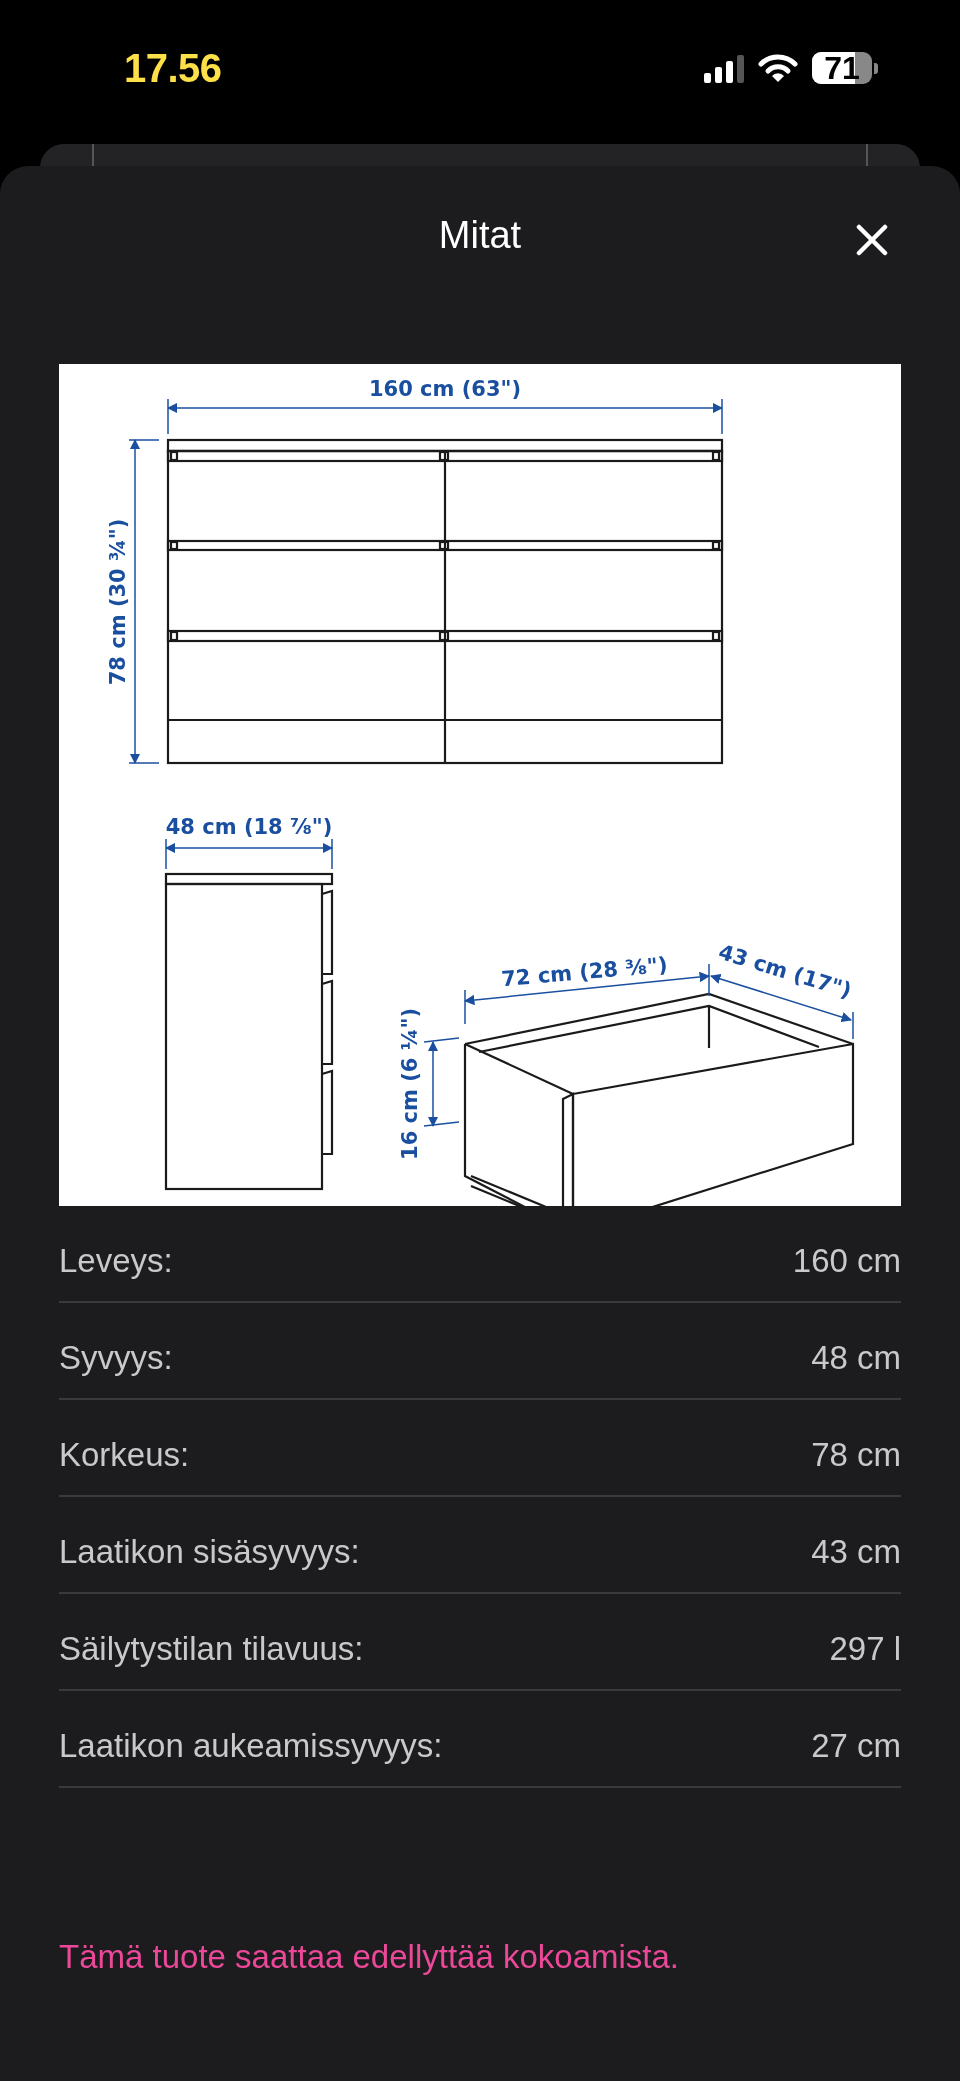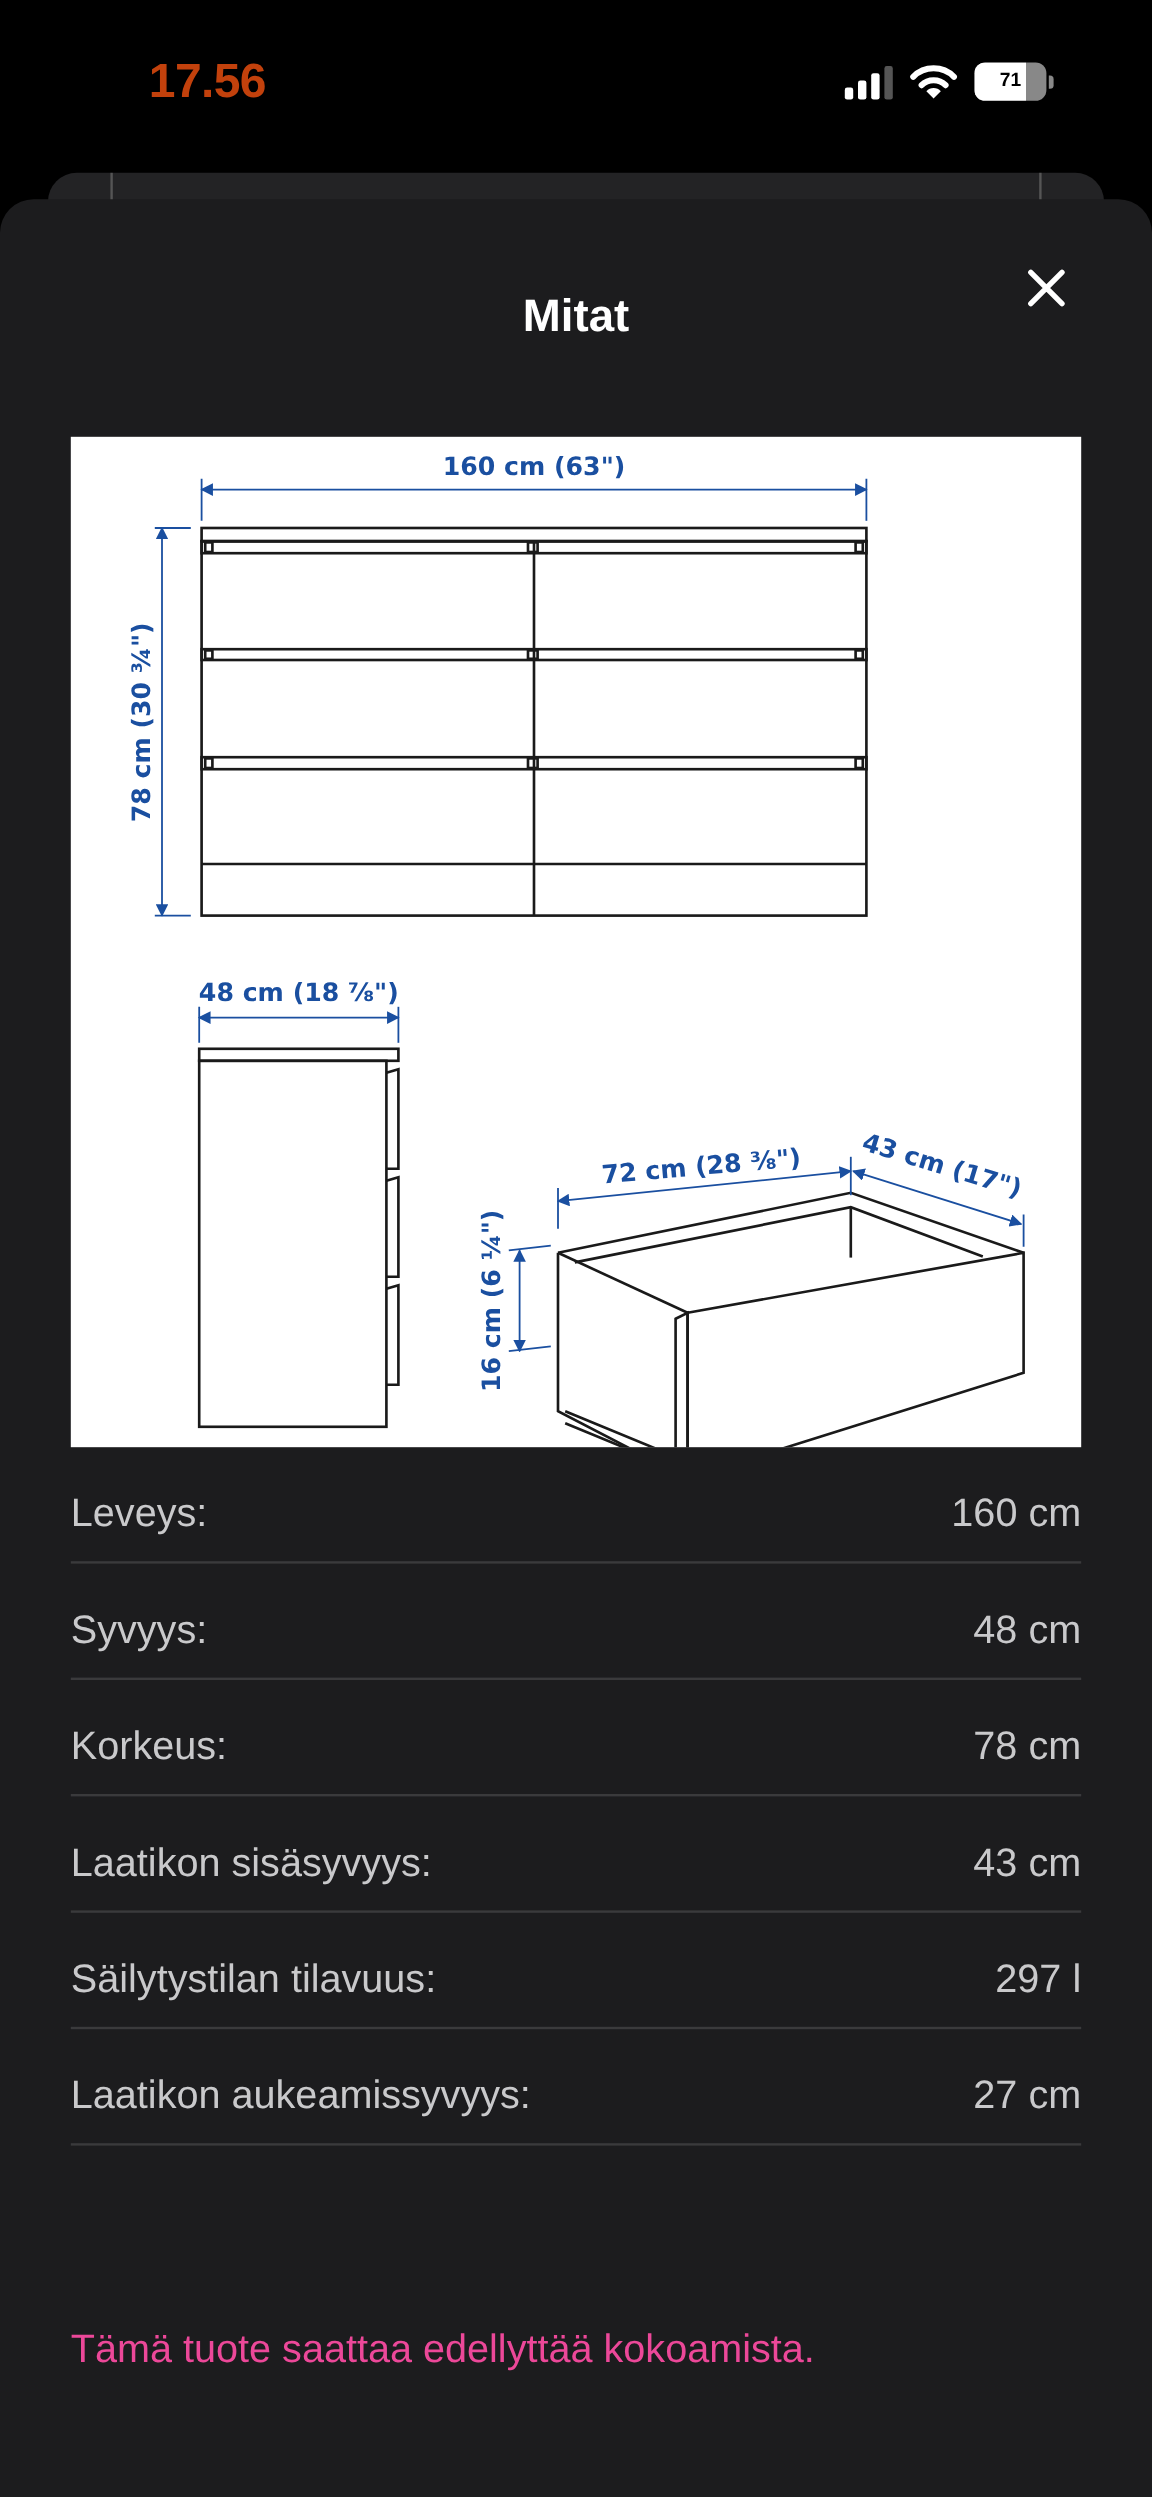--- a/index.html
+++ b/index.html
@@ -1,37 +1,37 @@
 <!DOCTYPE html>
 <html><head>
 <meta charset="utf-8">
 <style>
   * { box-sizing: border-box; margin: 0; padding: 0; }
   html, body { width: 960px; height: 2081px; background: #000; overflow: hidden; }
   body { font-family: "Liberation Sans", "DejaVu Sans", sans-serif; color: #fff; position: relative; }
 
   
   .status-bar { position: absolute; left: 0; top: 0; width: 960px; height: 140px; }
-  .status-time { position: absolute; left: 124px; top: 46px; font-size: 40px; font-weight: 700; letter-spacing: -0.5px; color: #c2410c; font-family: "Liberation Sans", sans-serif; }
+  .status-time { position: absolute; left: 124px; top: 46px; font-size: 40px; font-weight: 700; letter-spacing: -0.5px; color: #fde047; font-family: "Liberation Sans", sans-serif; }
   .status-icons { position: absolute; right: 82px; top: 52px; display: flex; align-items: center; gap: 14px; }
   .signal { display: flex; align-items: flex-end; gap: 4px; height: 30px; }
   .signal span { width: 7px; background: #fff; border-radius: 2px; display: block; }
   .signal span.off { background: #555; }
   .battery { position: relative; width: 60px; height: 32px; border-radius: 9px; background: #888; overflow: hidden; display: flex; align-items: center; justify-content: center; }
   .battery-fill { position: absolute; left: 0; top: 0; bottom: 0; width: 71%; background: #fff; }
-  .battery-text { position: relative; font-weight: 700; font-size: 16px; color: #000; }
+  .battery-text { position: relative; font-weight: 700; font-size: 32px; color: #000; }
   .battery-tip { width: 4px; height: 11px; background: #888; border-radius: 0 3px 3px 0; margin-left: -12px; }
 
   
   .sheet-back { position: absolute; left: 40px; top: 144px; width: 880px; height: 100px; background: #232325; border-radius: 24px 24px 0 0; }
   .sheet-back .mark { position: absolute; top: 0; width: 2px; height: 24px; background: #555; }
   .sheet { position: absolute; left: 0; top: 166px; width: 960px; height: 1915px; background: #1c1c1e; border-radius: 28px 28px 0 0; }
 
   .sheet-header { position: absolute; left: 0; top: 0; width: 960px; height: 146px; }
-  .sheet-title { position: absolute; left: 0; right: 0; top: 48px; text-align: center; font-size: 38px; font-weight: 700; color: #fff; margin-top: 29px; }
+  .sheet-title { position: absolute; left: 0; right: 0; top: 48px; text-align: center; font-size: 38px; font-weight: 400; color: #fff; }
   .close-btn { position: absolute; left: 848px; top: 50px; width: 48px; height: 48px; display: flex; align-items: center; justify-content: center; cursor: pointer; }
 
   .diagram { position: absolute; left: 59px; top: 198px; width: 842px; height: 842px; background: #fff; }
 
   .spec-list { position: absolute; left: 59px; top: 1040px; width: 842px; }
   .spec-row { height: 97px; border-bottom: 2px solid #3a3a3c; display: flex; align-items: center; justify-content: space-between; padding-top: 14px; }
   .spec-label, .spec-value { font-size: 33px; color: #c9c9cb; font-family: "Liberation Sans", sans-serif; }
   .spec-value { text-align: center; }
 
   .assembly-note { position: absolute; left: 59px; top: 1780px; font-size: 33px; color: #ec4899; }

